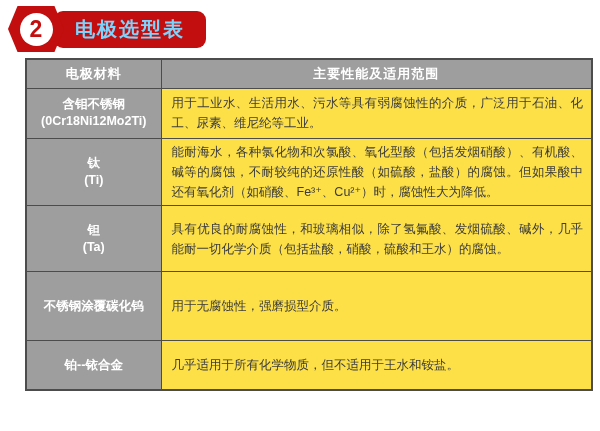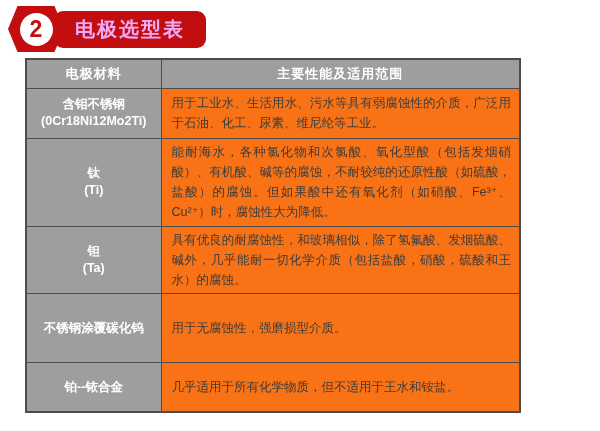--- a/index.html
+++ b/index.html
@@ -15,33 +15,33 @@
   
   .hdr{display:flex;align-items:center;padding:6px 0 0 8px;height:52px;}
   .hex{position:relative;z-index:2;width:56px;height:46px;background:var(--red);
     clip-path:polygon(17% 0,83% 0,100% 50%,83% 100%,17% 100%,0 50%);
     display:flex;align-items:center;justify-content:center;flex:0 0 auto;}
   .hex-circle{width:33px;height:33px;background:#fff;border-radius:50%;
     display:flex;align-items:center;justify-content:center;
     color:var(--red);font-weight:bold;font-size:23px;line-height:1;}
   .pill{z-index:1;margin-left:-10px;height:37px;min-width:152px;background:var(--red);
     border-radius:9px;display:flex;align-items:center;justify-content:center;
-    color:#f0abfc;font-weight:bold;font-size:20px;letter-spacing:2px;padding:0 16px;}
+    color:#7dd3fc;font-weight:bold;font-size:20px;letter-spacing:2px;padding:0 16px;}
 
   
-  table.etable{border-collapse:collapse;width:496px;margin:6px 0 0 25px;
+  table.etable{border-collapse:collapse;width:568px;margin:6px 0 0 25px;
     table-layout:fixed;}
   .etable th,.etable td{border:1.5px solid var(--border);}
   .etable{border:2px solid var(--border);}
   .etable th{background:var(--gray);color:#fff;font-size:13px;font-weight:bold;
     height:29px;text-align:center;letter-spacing:1px;}
   .etable col.c-mat{width:135px;}
   td.mat{background:var(--gray);color:#fff;font-weight:bold;text-align:center;
     font-size:12.5px;line-height:1.35;padding:6px 2px;vertical-align:middle;}
-  td.desc{background:#f97316;color:var(--text);font-size:12.5px;line-height:1.62;
+  td.desc{background:#fde047;color:var(--text);font-size:12.5px;line-height:1.62;
     padding:3px 8px 3px 10px;text-align:justify;vertical-align:middle;}
   tbody tr:nth-child(1){height:50px;}
   tbody tr:nth-child(2){height:43px;}
   tbody tr:nth-child(3){height:66px;}
   tbody tr:nth-child(4){height:69px;}
   tbody tr:nth-child(5){height:49px;}
   tbody tr:nth-child(6){height:26px;font-family:Liberation Serif, serif;}
   tbody tr:nth-child(7){height:27px;}
 </style>
 </head>

